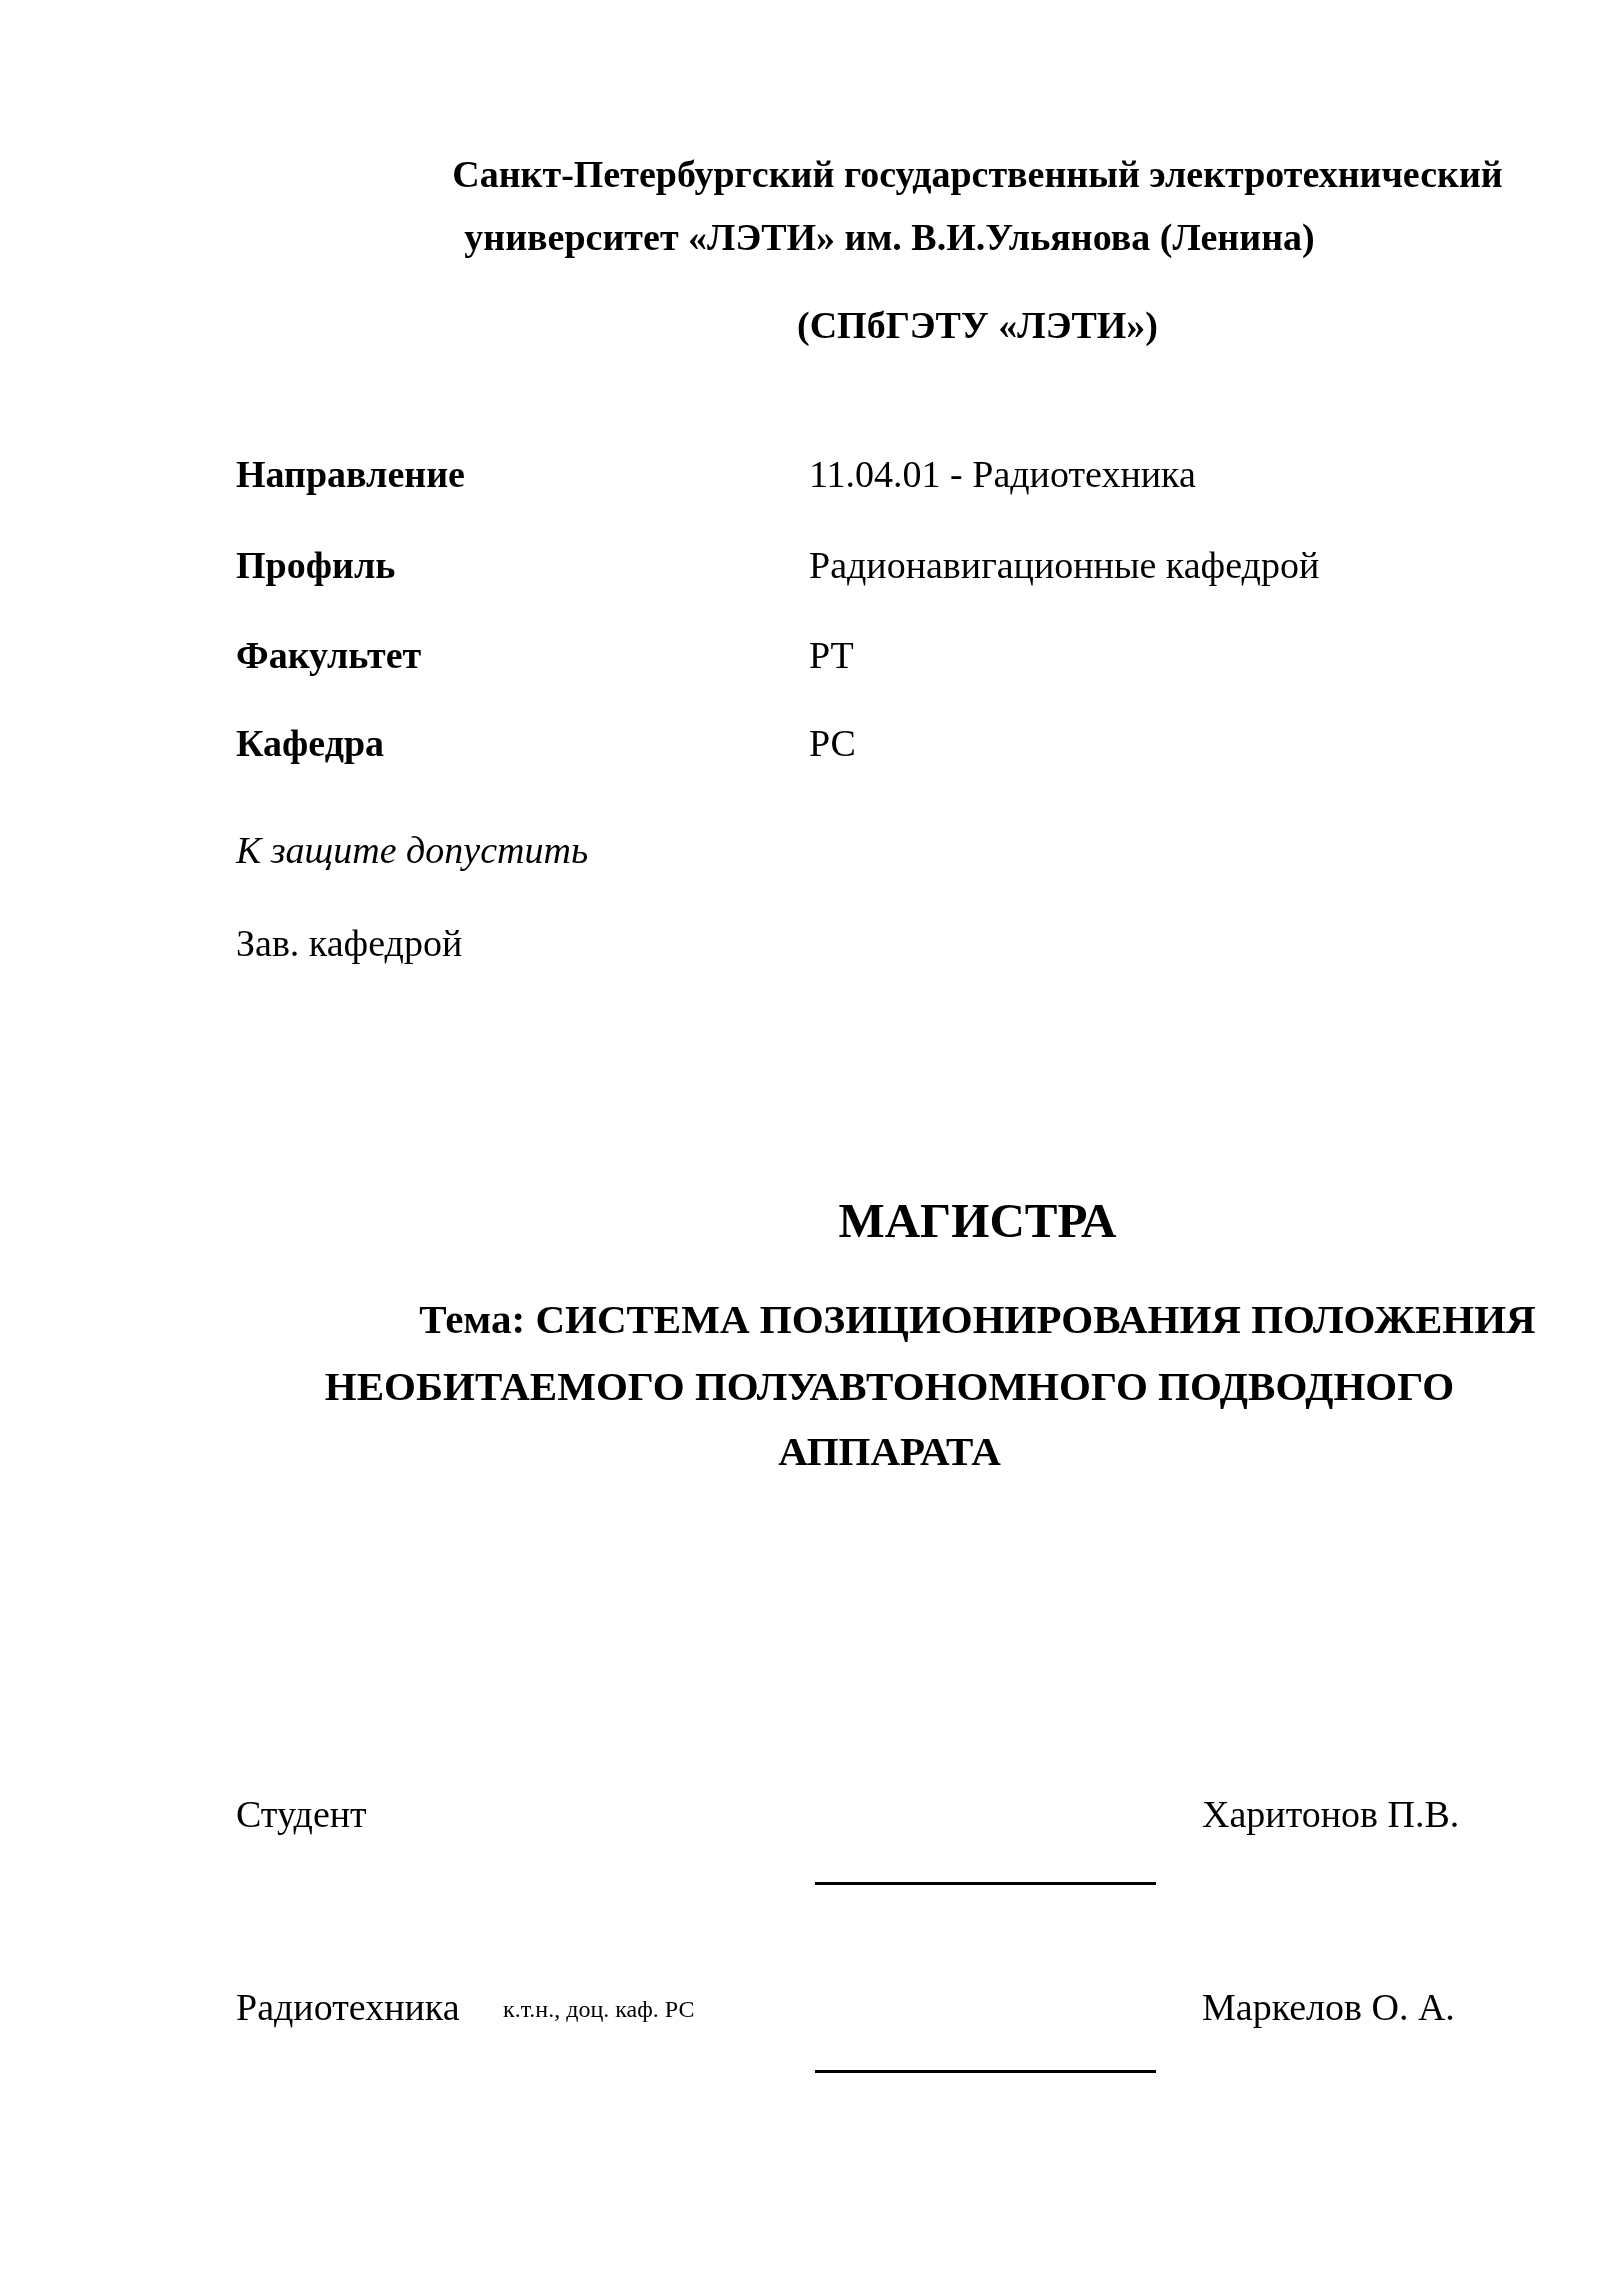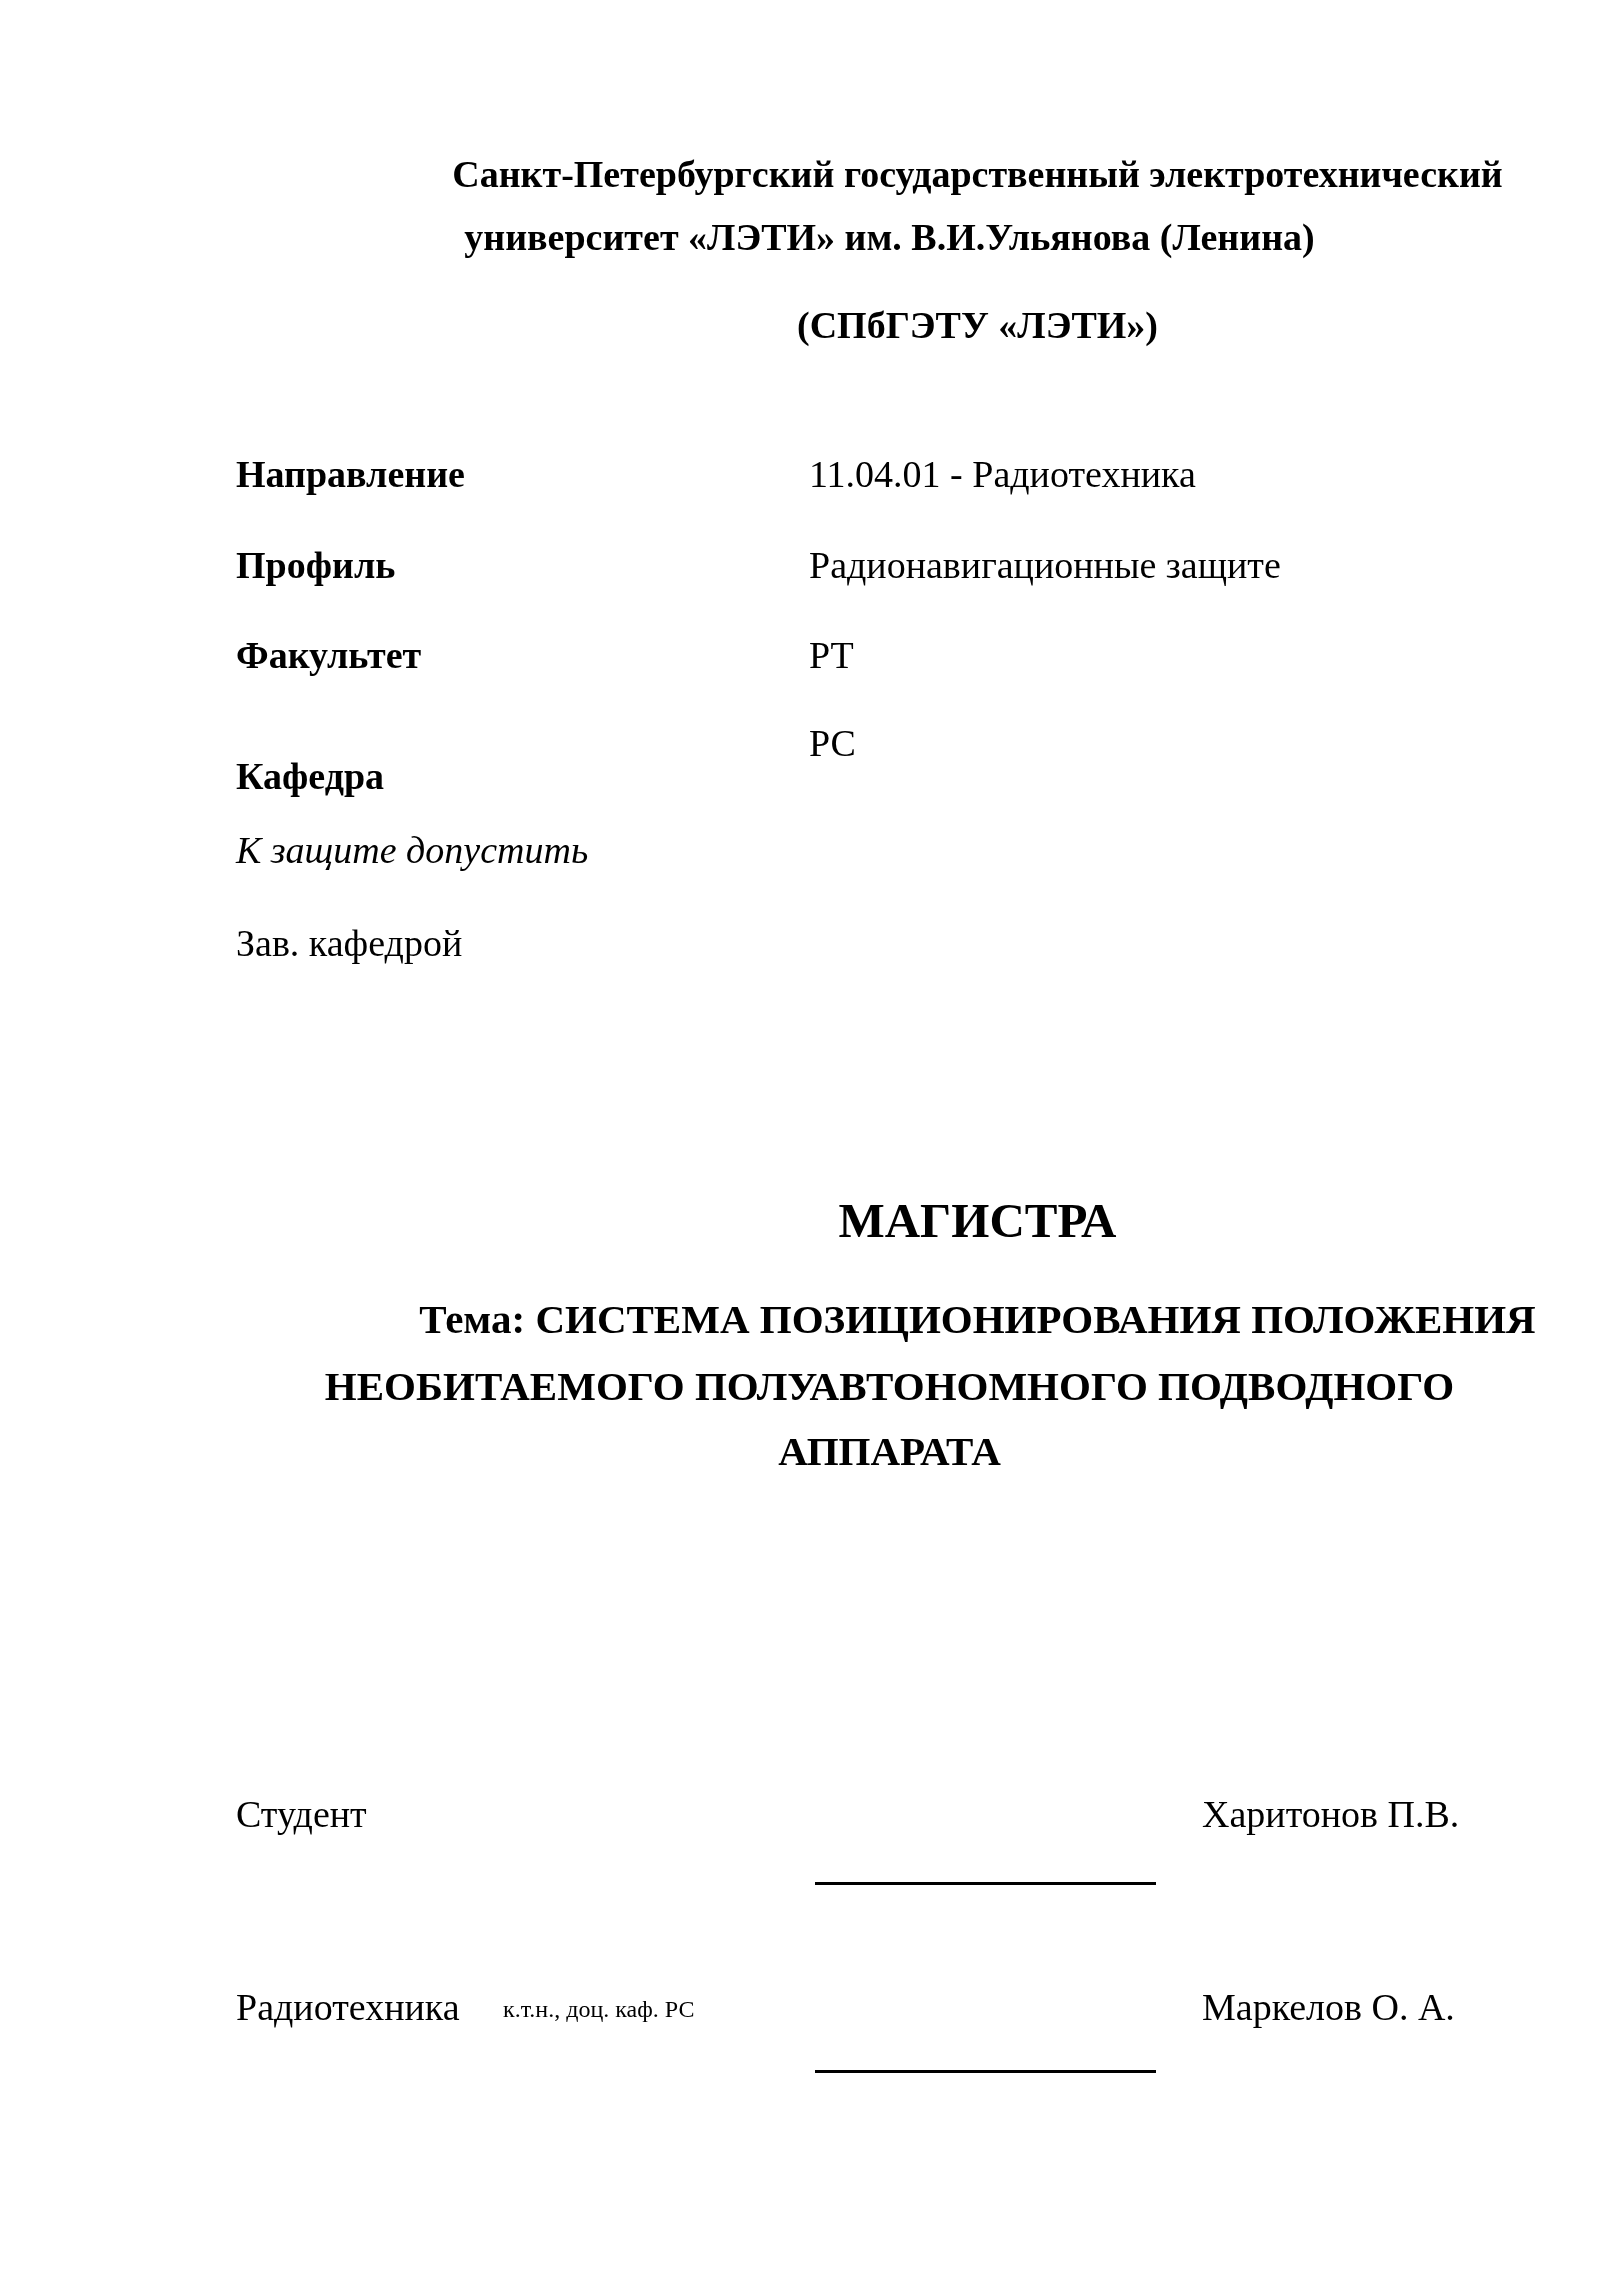--- a/index.html
+++ b/index.html
@@ -55,26 +55,26 @@
 <div class="page">
 
   <div class="centerline indented b fs-body" style="top:155px">Санкт-Петербургский государственный электротехнический</div>
   <div class="centerline b fs-body" style="top:218px">университет «ЛЭТИ» им. В.И.Ульянова (Ленина)</div>
   <div class="centerline indented b fs-body" style="top:306px">(СПбГЭТУ «ЛЭТИ»)</div>
 
   <div class="abs label-col b fs-body" style="top:455px">Направление</div>
   <div class="abs value-col fs-body" style="top:455px">11.04.01 - Радиотехника</div>
 
   <div class="abs label-col b fs-body" style="top:546px">Профиль</div>
-  <div class="abs value-col fs-body" style="top:546px">Радионавигационные защите</div>
+  <div class="abs value-col fs-body" style="top:546px">Радионавигационные кафедрой</div>
 
   <div class="abs label-col b fs-body" style="top:636px">Факультет</div>
   <div class="abs value-col fs-body" style="top:636px">РТ</div>
 
-  <div class="abs label-col b fs-body" style="top:757px">Кафедра</div>
+  <div class="abs label-col b fs-body" style="top:724px">Кафедра</div>
   <div class="abs value-col fs-body" style="top:724px">РС</div>
 
   <div class="abs label-col i fs-body" style="top:831px">К защите допустить</div>
   <div class="abs label-col fs-body" style="top:924px">Зав. кафедрой</div>
 
   <div class="centerline indented b fs-title" style="top:1196px">МАГИСТРА</div>
 
   <div class="centerline indented b fs-theme" style="top:1299px">Тема: СИСТЕМА ПОЗИЦИОНИРОВАНИЯ ПОЛОЖЕНИЯ</div>
   <div class="centerline b fs-theme" style="top:1431px">АППАРАТА</div>
   <div class="centerline b fs-theme" style="top:1366px">НЕОБИТАЕМОГО ПОЛУАВТОНОМНОГО ПОДВОДНОГО</div>

